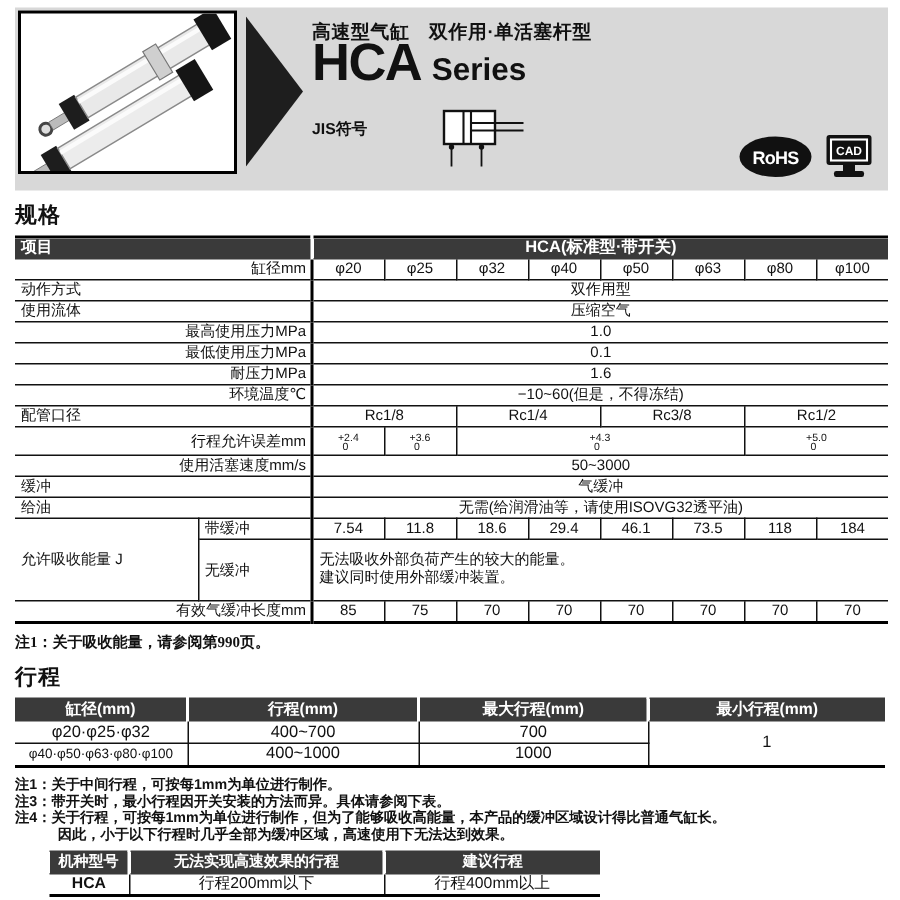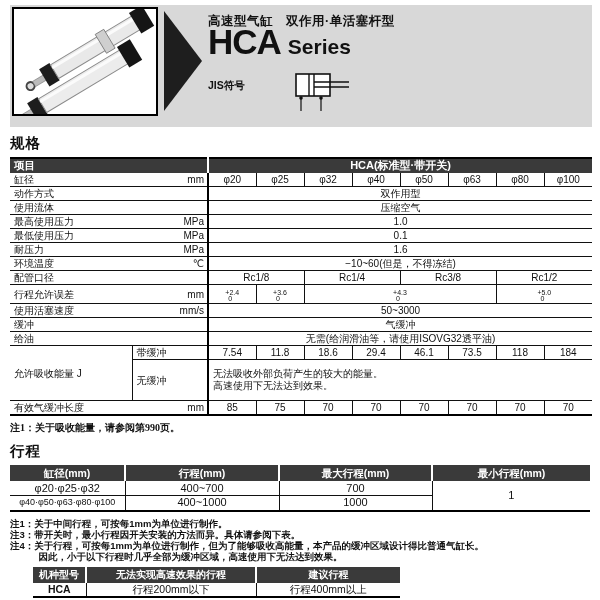--- a/index.html
+++ b/index.html
@@ -30,21 +30,21 @@
   
   .sec-title { margin:7px 0 4px 10px; font-size:14.5px; font-weight:bold; letter-spacing:1px; }
 
   
   table { border-collapse:collapse; table-layout:fixed; }
   td { border:1px solid #111; font-size:10px; text-align:center; vertical-align:middle;
        height:14px; line-height:11px; overflow:hidden; white-space:nowrap; padding:1px 2px; }
   .dark { background:#3a3a3a; color:#fff; font-weight:bold; border-color:#3a3a3a; }
   .sepw { border-left:2px solid #fff !important; }
   td.lbl { text-align:left; padding-left:4px; }
-  .lu { display:flex; justify-content:space-between; align-items:center; }
+  .lu { display:flex; justify-content:flex-end; align-items:center; }
   .lu .u { padding-right:1px; }
   tr > td:first-child { border-left:0; }
   tr > td.last { border-right:0; }
 
   
   .spec { width:582px; margin-left:10px; border-top:2px solid #000; border-bottom:2px solid #000; }
   .spec td.dvd { border-left:2px solid #000; }
   .spec td.hdr-item { text-align:left; padding-left:4px; font-size:10.5px; }
   .spec td.hdr-group { font-size:11px; }
   .tol { display:inline-flex; flex-direction:column; align-items:flex-start; line-height:6px; }
@@ -118,20 +118,30 @@
           <line x1="41" y1="11" x2="76" y2="11" stroke="#111" stroke-width="1.4"></line>
           <line x1="41" y1="16" x2="76" y2="16" stroke="#111" stroke-width="1.4"></line>
           <circle cx="28" cy="27" r="1.8" fill="#111"></circle>
           <circle cx="48" cy="27" r="1.8" fill="#111"></circle>
           <line x1="28" y1="27" x2="28" y2="40" stroke="#111" stroke-width="1.2"></line>
           <line x1="48" y1="27" x2="48" y2="40" stroke="#111" stroke-width="1.2"></line>
         </svg>
       </div>
     </div>
 
+    <div class="badges">
+      <div class="rohs">RoHS</div>
+      <svg width="32" height="29" viewBox="0 0 32 29">
+        <rect x="1" y="0" width="30" height="20" rx="2" fill="#111"></rect>
+        <rect x="4" y="3" width="24" height="14" fill="none" stroke="#fff" stroke-width="1.4"></rect>
+        <text x="16" y="13.5" text-anchor="middle" fill="#fff" font-size="8" font-weight="bold" font-family="Liberation Sans, sans-serif">CAD</text>
+        <rect x="12" y="20" width="8" height="4" fill="#111"></rect>
+        <rect x="6" y="24" width="20" height="4" rx="1.5" fill="#111"></rect>
+      </svg>
+    </div>
   </div>
 
   <div class="sec-title">规格</div>
 
   <table class="spec">
     <colgroup>
       <col style="width:122px">
         <col style="width:76px">
       <col style="width:48px">
         <col style="width:48px">
@@ -264,21 +274,21 @@
       <td>29.4</td>
       <td>46.1</td>
       <td>73.5</td>
       <td>118</td>
       <td class="last">184</td>
     </tr>
     <tr>
       <td class="lbl">无缓冲</td>
       <td class="dvd wrap2 last" colspan="8" style="height:41px">
         <div>无法吸收外部负荷产生的较大的能量。</div>
-        <div>高速使用下无法达到效果。</div>
+        <div>建议同时使用外部缓冲装置。</div>
       </td>
     </tr>
     <tr>
       <td class="lbl" colspan="2">
         <div class="lu">
               <span>有效气缓冲长度</span>
               <span class="u">mm</span>
             </div>
       </td>
       <td class="dvd">85</td>

